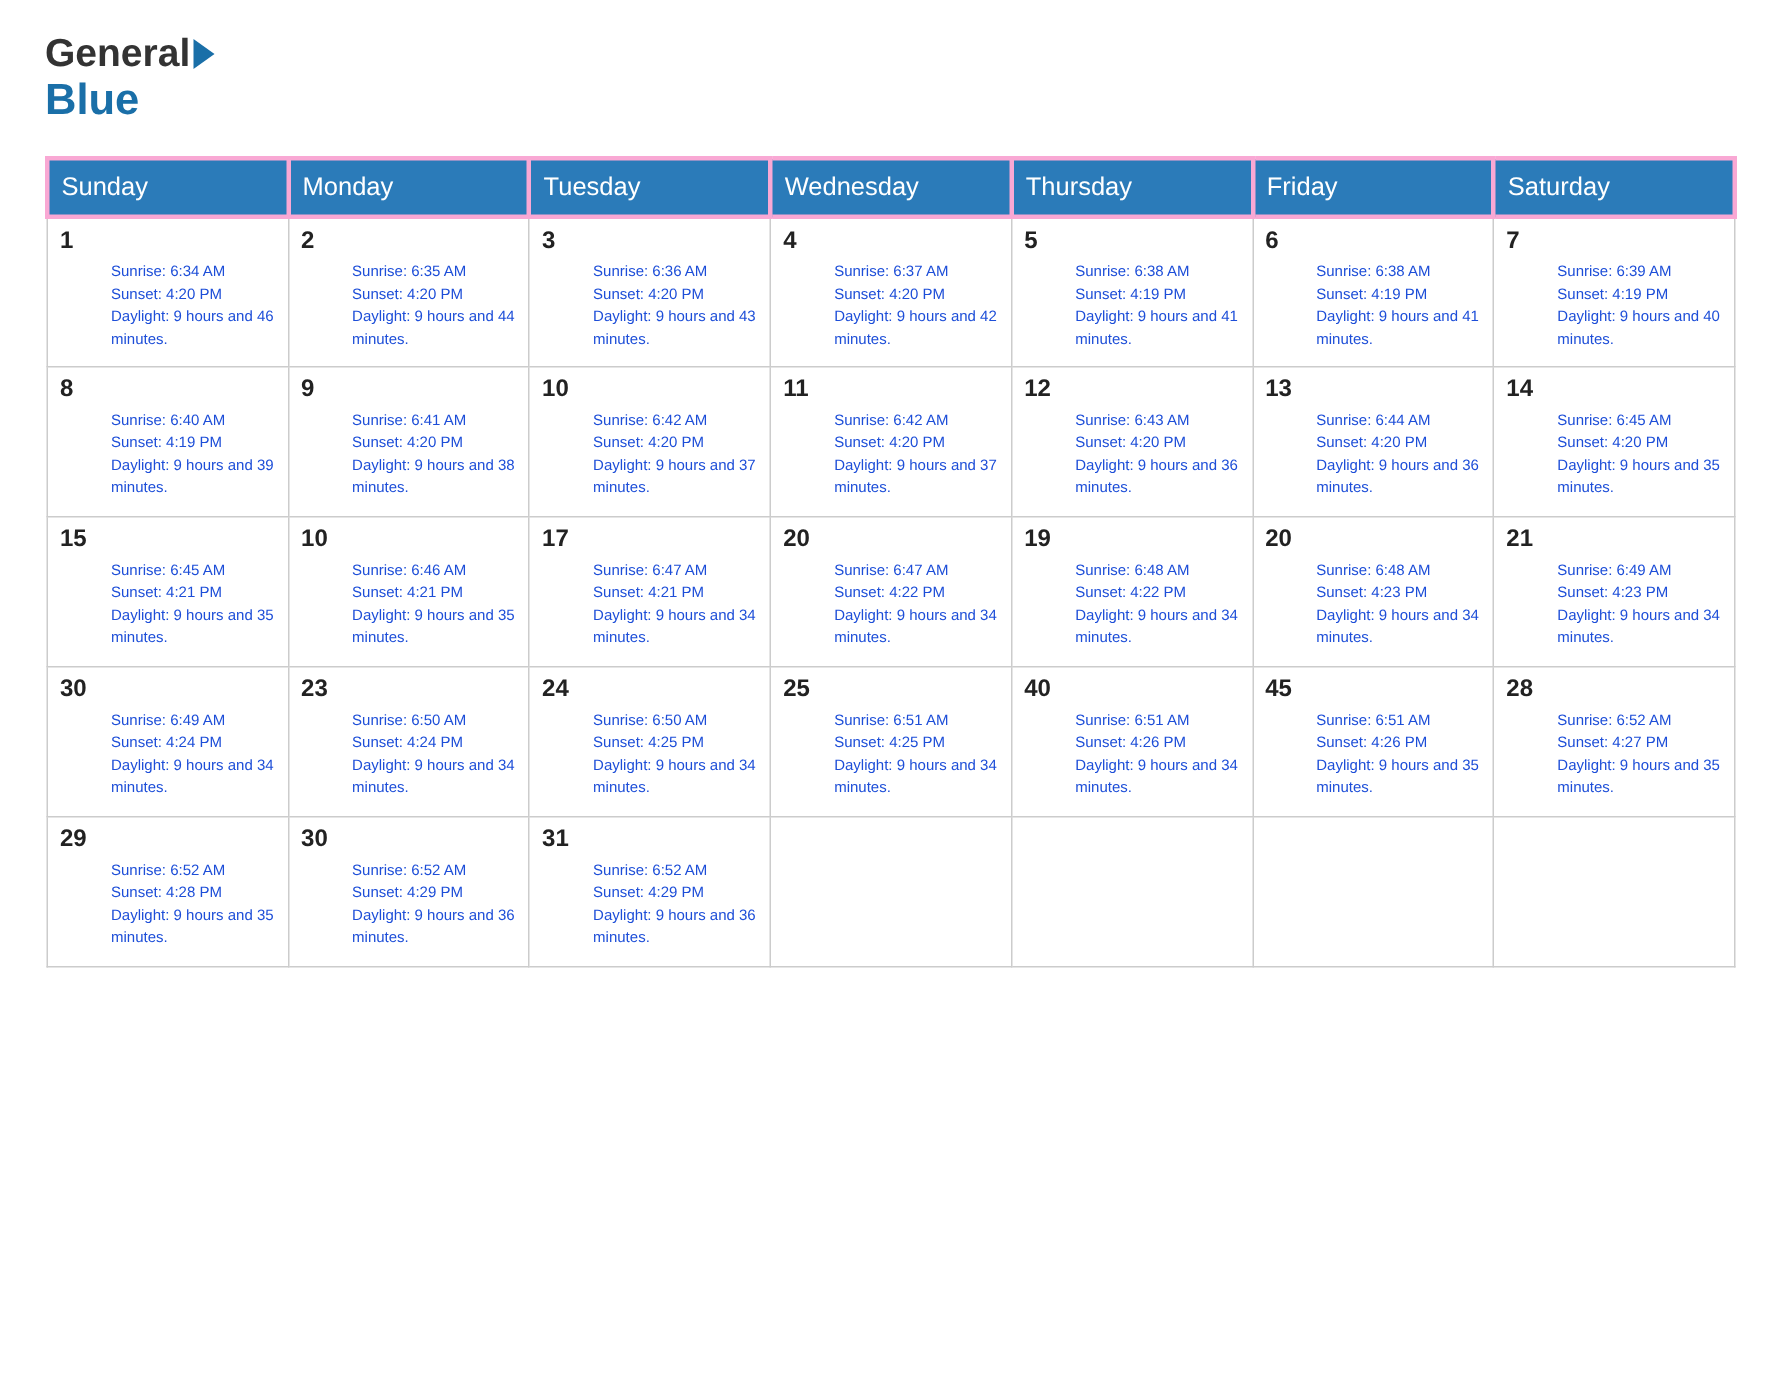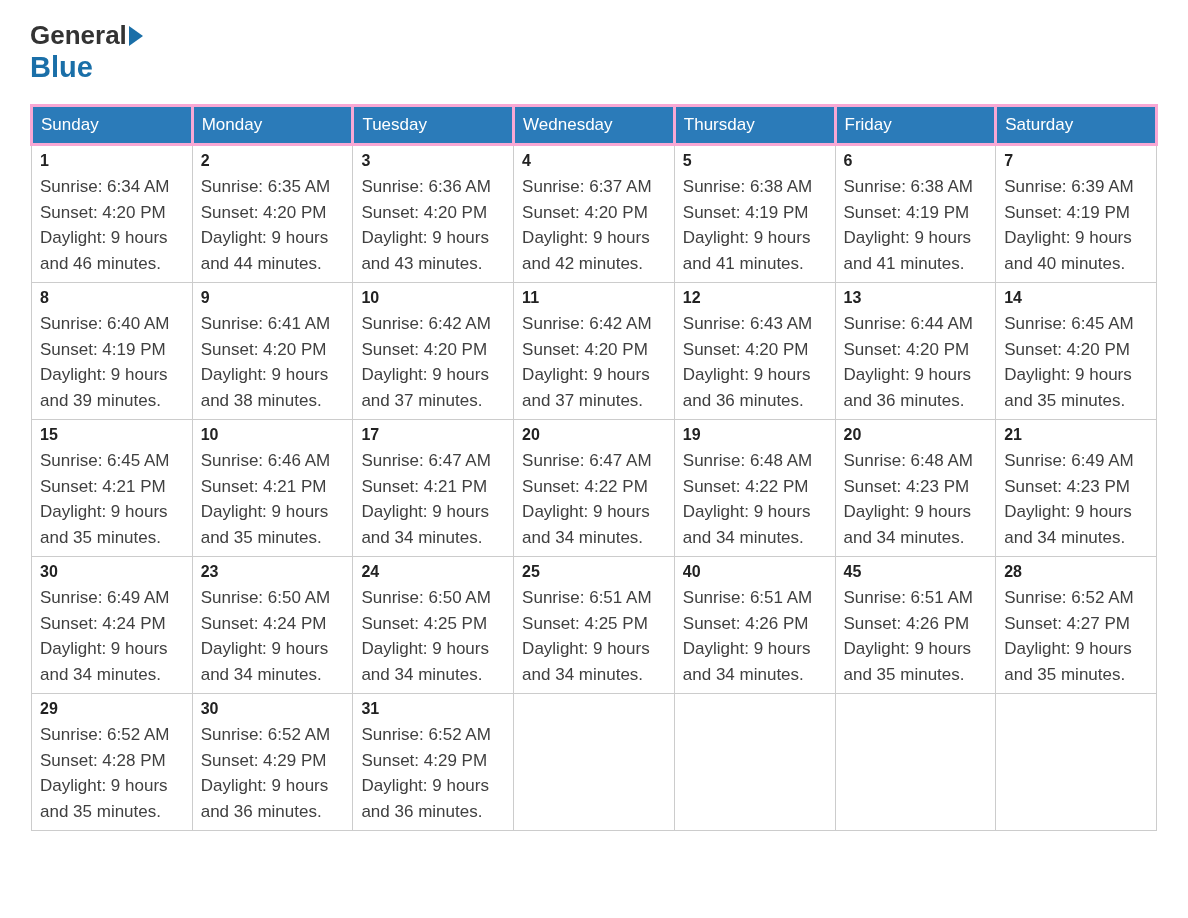--- a/index.html
+++ b/index.html
@@ -75,23 +75,24 @@
       height: 100px;
     }
     .day-number {
       font-size: 16px;
       font-weight: bold;
       color: #222;
       display: block;
       margin-bottom: 4px;
     }
     .day-info {
-      font-size: 17px;
+      font-size: 10px;
       line-height: 1.5;
-      color: #404040;
+      color: #1d4ed8;
+      margin-left: 34px;
     }
     tbody tr:first-child td { border-top: 2px solid #2b7bb9; }
     tbody tr td:first-child { border-left: 1px solid #ccc; }
     .empty { background: #fff; }
     tbody tr { border-bottom: 1px solid #bbb; }
   </style>
 </head>
 <body>
 
 <div class="header">

